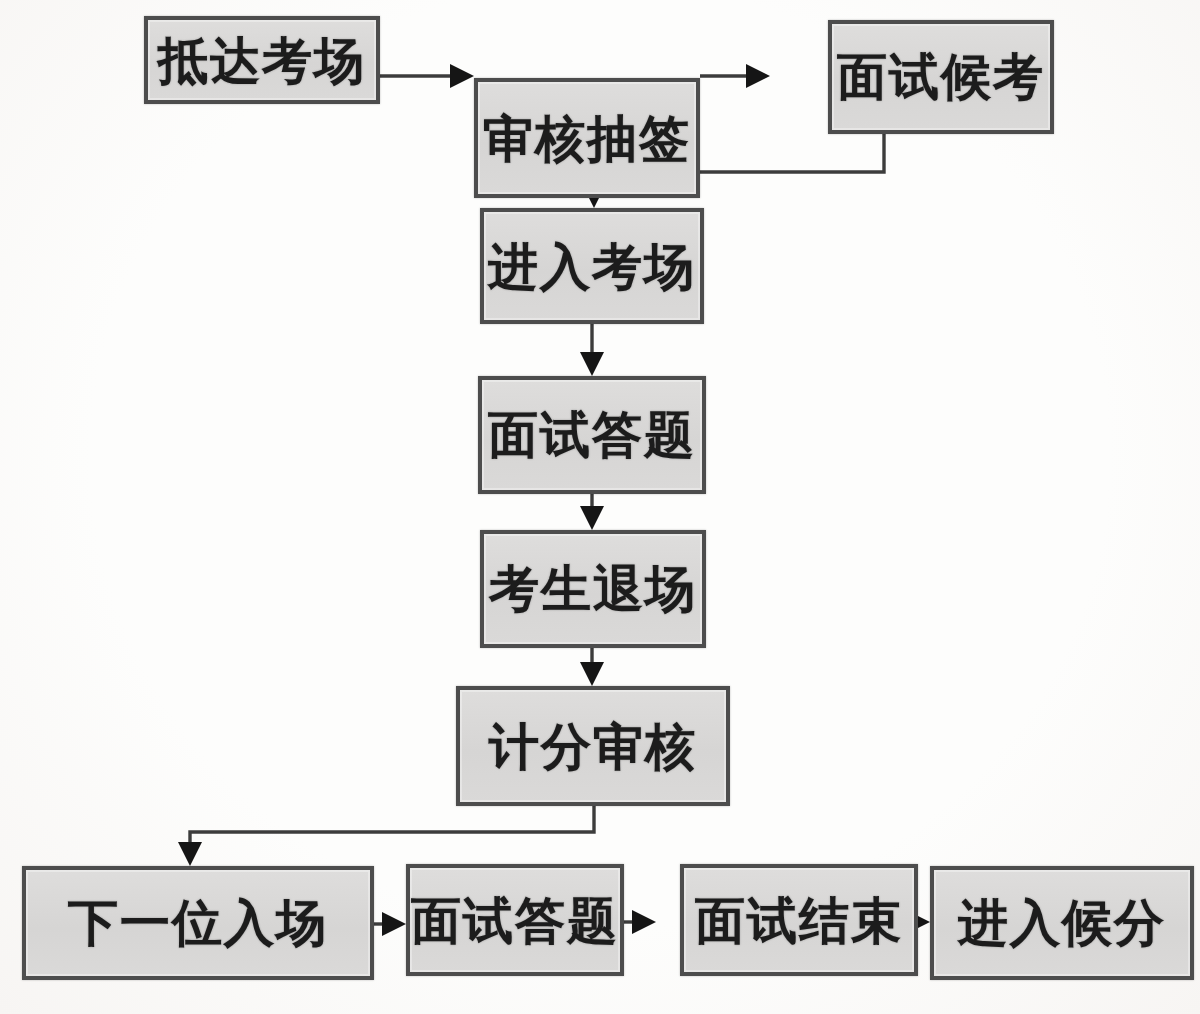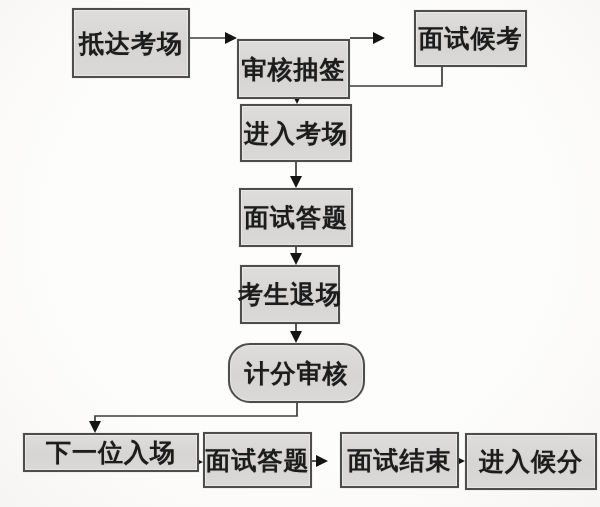--- a/index.html
+++ b/index.html
@@ -83,42 +83,42 @@
       </g>
       <g>
         <polyline points="312,461 316,461" fill="none" stroke="#3c3c3c" stroke-width="1.7"></polyline>
         <polygon points="328,461 316,467 316,455" fill="#151515"></polygon>
       </g>
       <g>
         <polyline points="447,461 453,461" fill="none" stroke="#3c3c3c" stroke-width="1.7"></polyline>
         <polygon points="465,461 453,467 453,455" fill="#151515"></polygon>
       </g>
     </svg>
-<div class="flow-box" style="left: 72px; top: 8px; width: 118px; height: 70px;">
+<div class="flow-box" style="left: 72px; top: 8px; width: 118px; height: 44px;">
       <span class="label">抵达考场</span>
     </div>
     <div class="flow-box" style="left: 237px; top: 7px; width: 113px; height: 60px; margin-top: 32px;">
       <span class="label">审核抽签</span>
     </div>
     <div class="flow-box" style="left: 385px; top: 10px; width: 113px; height: 57px; margin-left: 29px;">
       <span class="label">面试候考</span>
     </div>
     <div class="flow-box" style="left: 240px; top: 104px; width: 112px; height: 58px; text-align: right;">
       <span class="label">进入考场</span>
     </div>
     <div class="flow-box" style="left: 239px; top: 188px; width: 114px; height: 59px;">
       <span class="label">面试答题</span>
     </div>
-    <div class="flow-box" style="left: 240px; top: 265px; width: 100px; height: 59px;">
+    <div class="flow-box" style="left: 240px; top: 265px; width: 113px; height: 59px;">
       <span class="label">考生退场</span>
     </div>
-    <div class="flow-box" style="left: 228px; top: 343px; width: 137px; height: 60px; border-radius: 22px;">
+    <div class="flow-box" style="left: 228px; top: 343px; width: 137px; height: 60px;">
       <span class="label">计分审核</span>
     </div>
-    <div class="flow-box" style="left: 23px; top: 433px; width: 176px; height: 39px;">
+    <div class="flow-box" style="left: 11px; top: 433px; width: 176px; height: 57px;">
       <span class="label">下一位入场</span>
     </div>
     <div class="flow-box" style="left: 203px; top: 432px; width: 109px; height: 56px;">
       <span class="label">面试答题</span>
     </div>
     <div class="flow-box" style="left: 328px; top: 432px; width: 119px; height: 56px; margin-left: 12px;">
       <span class="label">面试结束</span>
     </div>
     <div class="flow-box" style="left: 465px; top: 433px; width: 132px; height: 57px;">
       <span class="label">进入候分</span>

